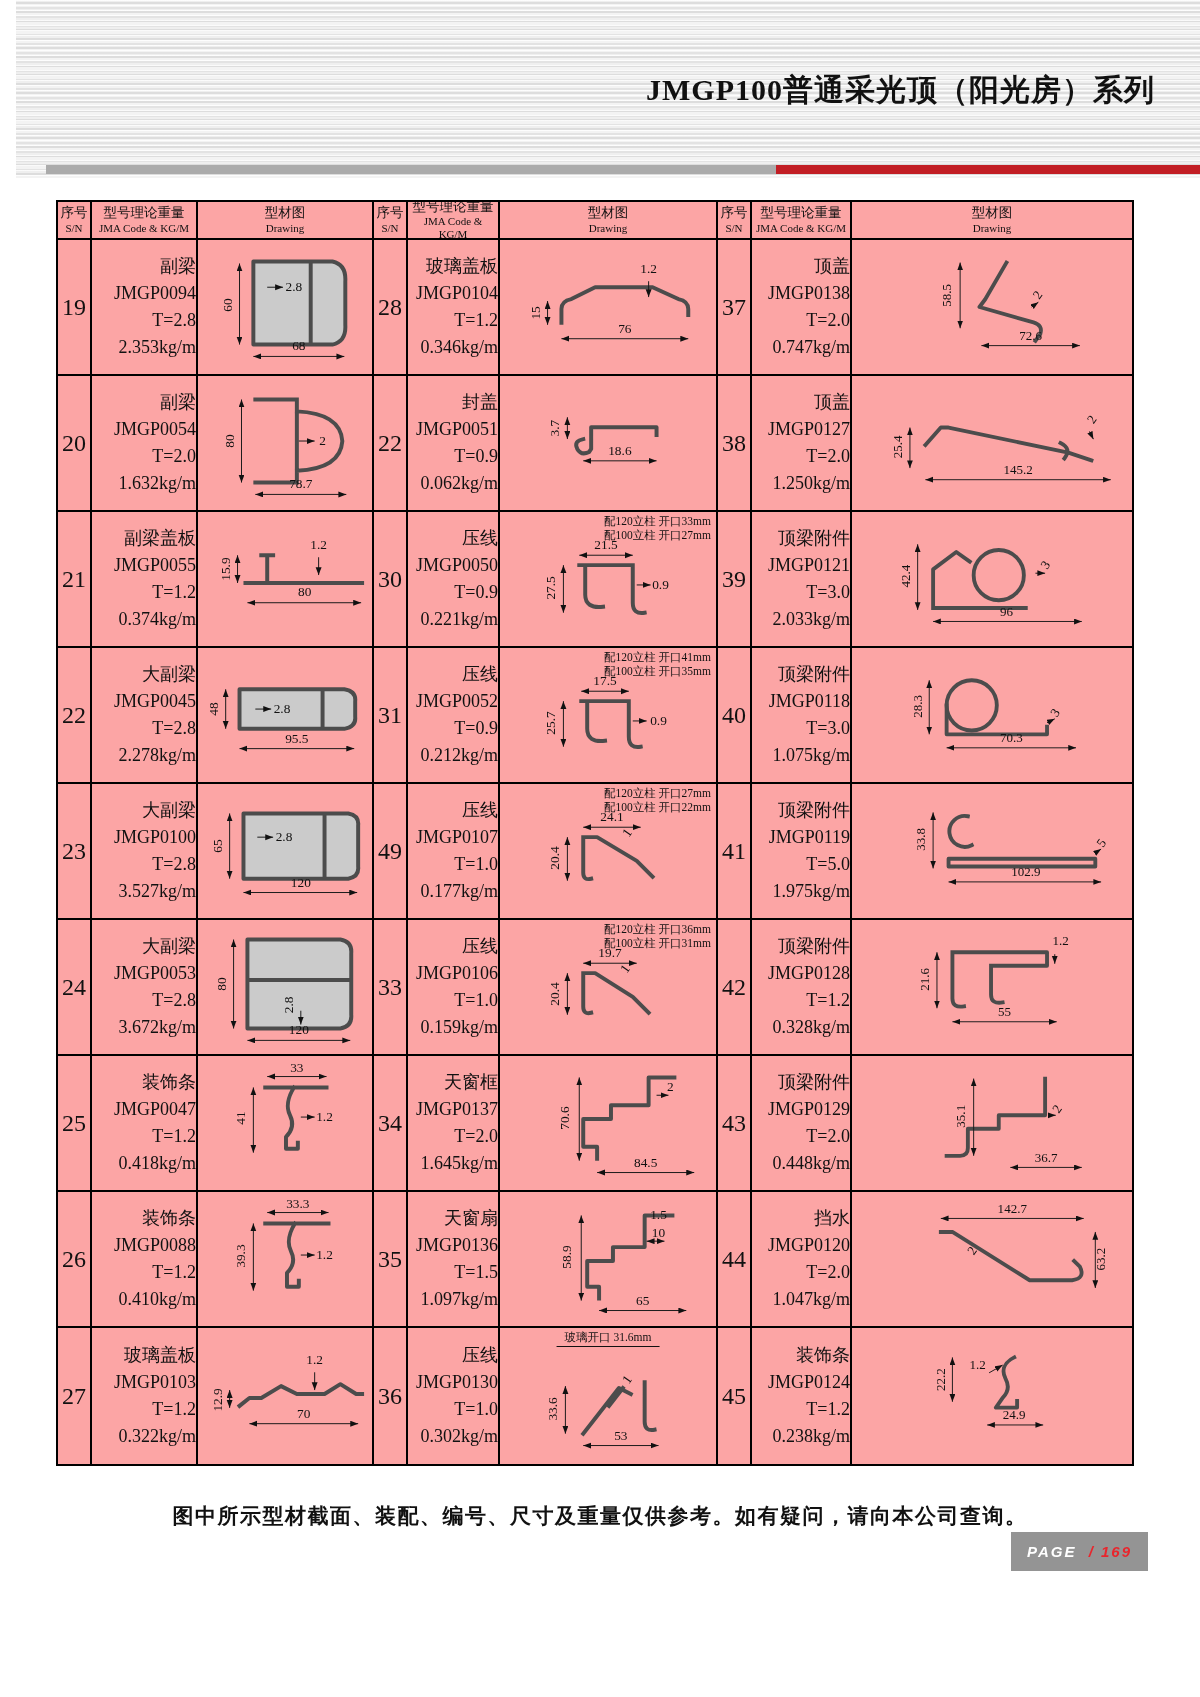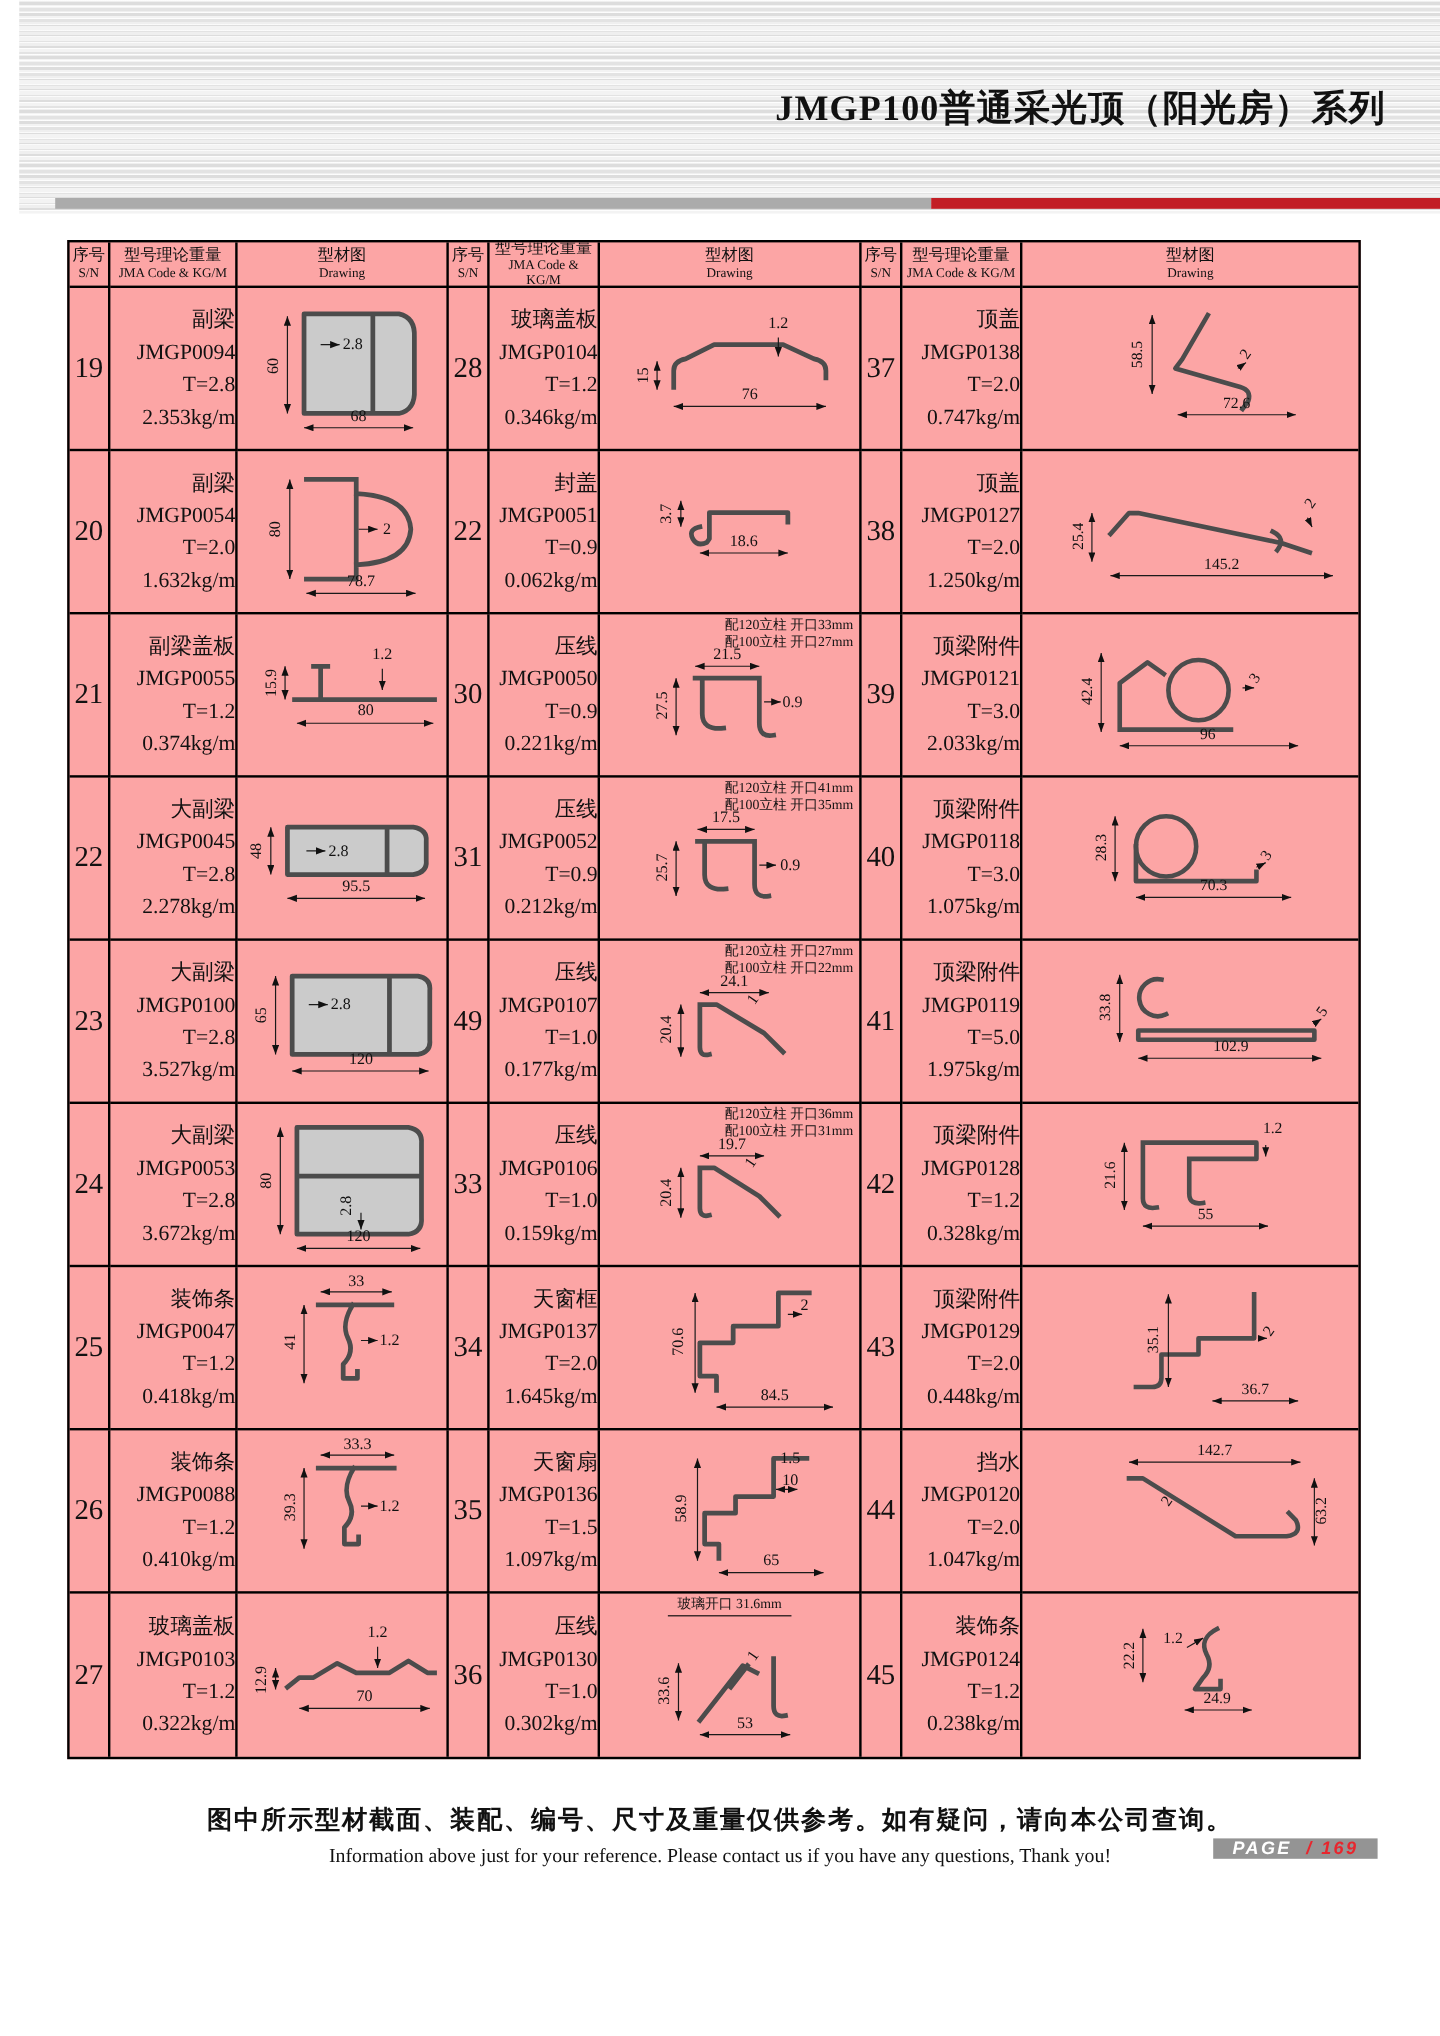--- a/index.html
+++ b/index.html
@@ -42,21 +42,21 @@
   .dimtxt{font-family:"Liberation Serif","DejaVu Serif",serif;font-size:13.5px;fill:#111;text-anchor:middle}
   .ann{position:absolute;top:3px;right:5px;text-align:right;font-size:11.5px;line-height:13.5px;white-space:nowrap}
   .ann.center{right:auto;left:50%;transform:translateX(-50%);border-bottom:1.5px solid #111;padding:0 8px 1px}
 
   
   .pagefoot{position:relative;margin-top:36px;text-align:center}
   .note-cn{margin:4px;font-size:21px;font-weight:bold;letter-spacing:1.5px}
   .note-en{margin:7px 0 0 0;font-size:16.5px}
   .page-badge{position:absolute;right:52px;top:30px;background:#949494;color:#fff;
     font-family:"Liberation Sans","DejaVu Sans",sans-serif;font-style:italic;font-weight:bold;
-    font-size:15px;padding:0 16px;letter-spacing:2px}
+    font-size:15px;padding:11px 16px;letter-spacing:2px}
   .page-badge .red{color:#e8262d;margin-left:6px}
 </style>
 </head>
 <body>
 
 <svg width="0" height="0" style="position:absolute">
   <defs>
     <marker id="ah" markerWidth="10" markerHeight="8" refX="8" refY="3" orient="auto-start-reverse" markerUnits="userSpaceOnUse">
       <path d="M0,0L8,3L0,6Z" fill="#111"></path>
     </marker>
@@ -665,18 +665,17 @@
           <text x="130" y="34" class="dimtxt">1.2</text>
           <line x1="140" y1="92" x2="198" y2="92" class="dim" marker-start="url(#ah)" marker-end="url(#ah)"></line>
           <text x="168" y="86" class="dimtxt">24.9</text>
         </svg>
       </div>
     </div>
 </main>
 
 <footer class="pagefoot">
   <p class="note-cn">图中所示型材截面、装配、编号、尺寸及重量仅供参考。如有疑问，请向本公司查询。</p>
-  <p class="note-en">Information above just for your reference. Please contact us if you have any questions, Thank you!</p>
   <div class="page-badge">
     <span>PAGE</span>
     <span class="red">/ 169</span>
   </div>
 </footer>
 
 </body></html>

